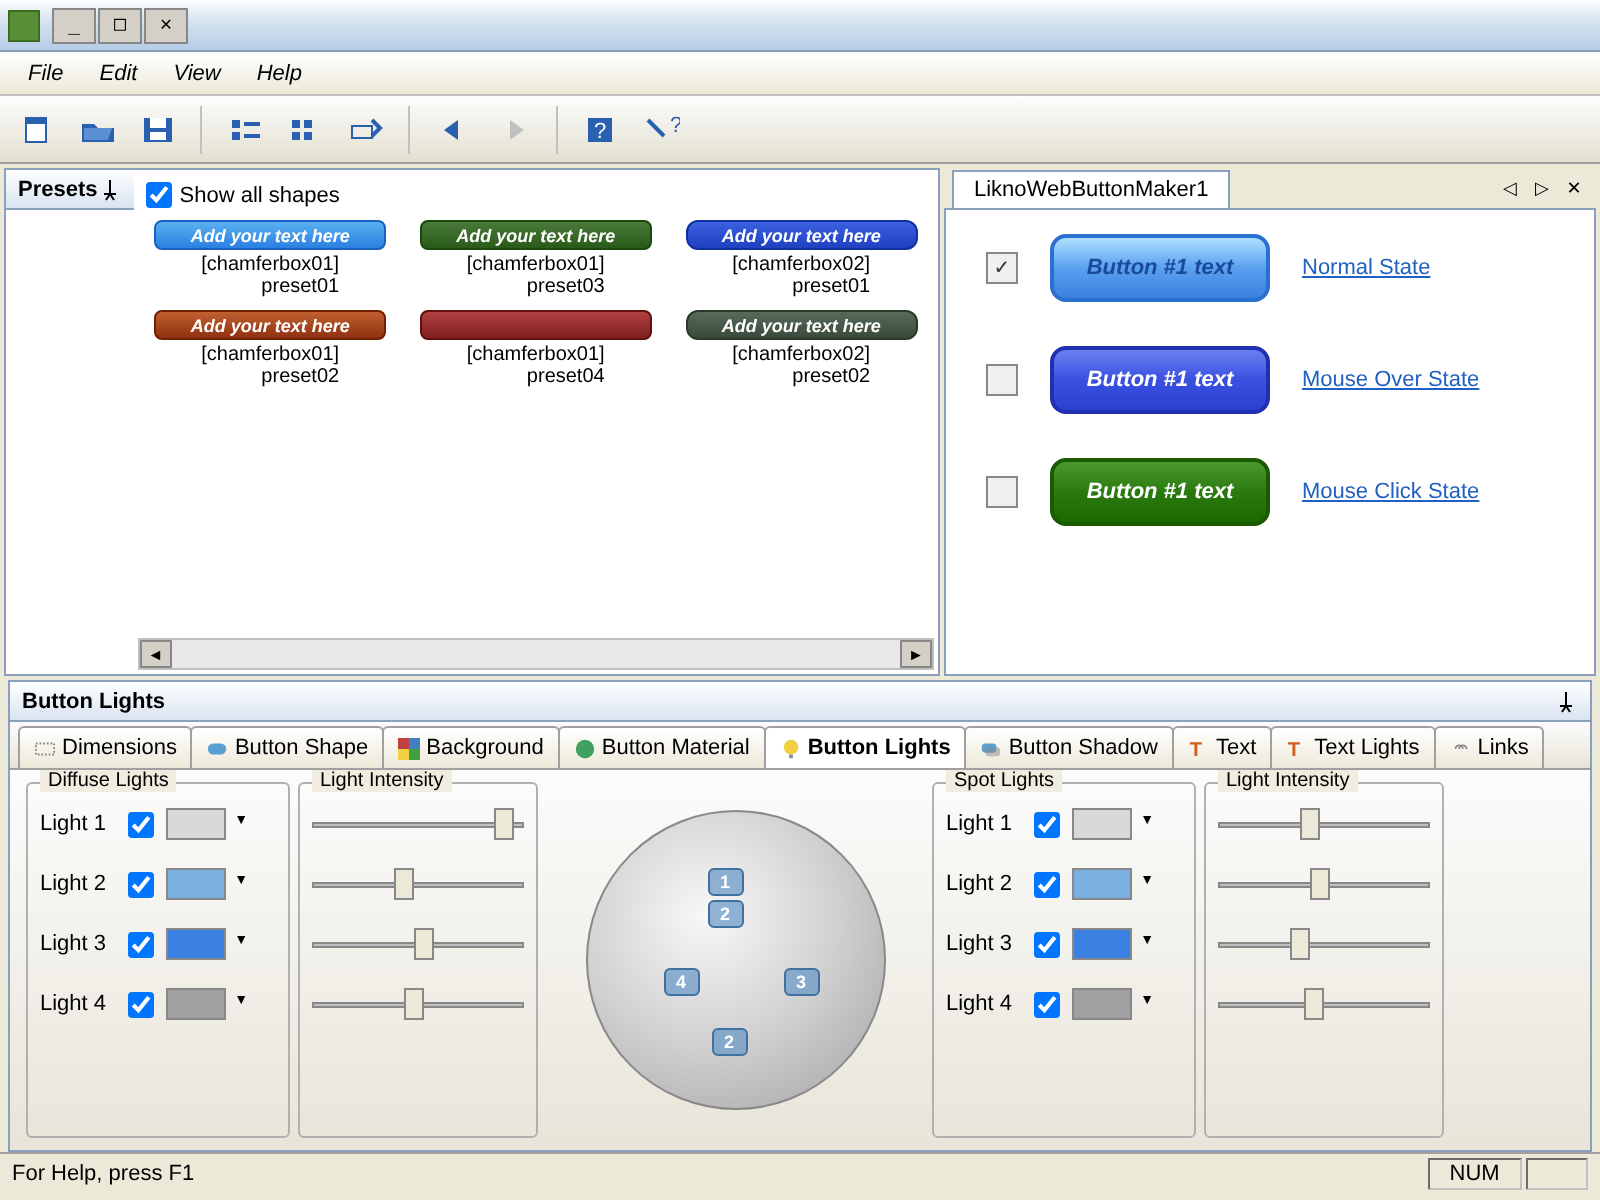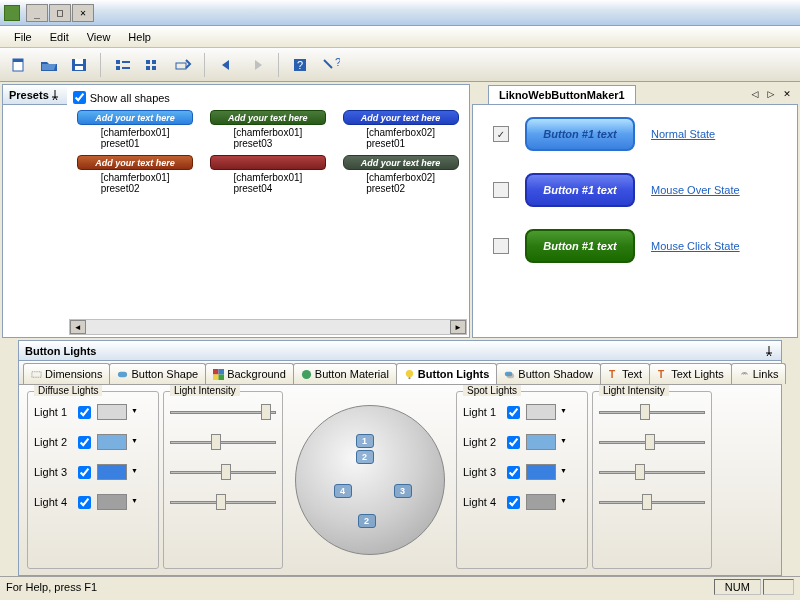--- a/index.html
+++ b/index.html
@@ -3,21 +3,21 @@
 <meta charset="utf-8">
 <style>
 * { box-sizing: border-box; margin: 0; padding: 0; font-family: Tahoma, sans-serif; font-size: 11px; }
 body { background: #ece9d8; overflow: hidden; width: 800px; height: 600px; }
 .titlebar { height: 26px; background: linear-gradient(#fff, #d8e4f0 40%, #b5cde8); border-bottom: 1px solid #8ba0bc; display: flex; align-items: center; padding: 0 4px; }
 .titlebar .app-icon { width: 16px; height: 16px; background: #5a8f3a; border: 1px solid #3a6f1a; margin-right: 6px; }
 .titlebar .title { flex: 1; font-weight: bold; color: #000; }
 .winbtns { display: flex; gap: 1px; }
 .winbtn { width: 22px; height: 18px; background: #d4d0c8; border: 1px solid #888; display: flex; align-items: center; justify-content: center; font-family: monospace; font-size: 10px; cursor: pointer; }
 .menubar { height: 22px; background: linear-gradient(#fff, #ece9d8); display: flex; align-items: center; padding: 0 6px; gap: 2px; border-bottom: 1px solid #c0c0c0; }
-.menubar span { padding: 2px 8px; cursor: pointer; }
+.menubar span { padding: 2px 8px; cursor: pointer; font-style: italic; }
 .toolbar { height: 34px; background: linear-gradient(#fcfcfc, #e3e0d0); border-bottom: 1px solid #a0a0a0; display: flex; align-items: center; padding: 0 6px; gap: 4px; }
 .tbtn { width: 26px; height: 26px; display: flex; align-items: center; justify-content: center; cursor: pointer; border: 1px solid transparent; border-radius: 3px; }
 .tsep { width: 2px; height: 24px; border-left: 1px solid #c0c0c0; margin: 0 4px; }
 .ticon { width: 18px; height: 14px; }
 
 .panels { display: flex; height: 258px; }
 .panel { border: 1px solid #8ba0bc; background: #fff; display: flex; flex-direction: row; }
 .panelhdr { height: 20px; background: linear-gradient(#fff, #d8e4f0); border-bottom: 1px solid #8ba0bc; display: flex; align-items: center; padding: 0 6px; font-weight: bold; }
 .panelhdr .sp { flex: 1; }
 .pinicon { width: 12px; height: 12px; cursor: pointer; }
@@ -28,43 +28,43 @@
 .chk input { margin: 0; }
 .preset-grid { display: grid; grid-template-columns: repeat(3, 1fr); gap: 6px 8px; }
 .preset-item { display: flex; flex-direction: column; align-items: center; gap: 2px; }
 .preset-btn { width: 116px; height: 15px; border-radius: 4px; display: flex; align-items: center; justify-content: center; font-size: 9px; color: #fff; font-style: italic; font-weight: bold; cursor: pointer; }
 .pb1 { background: linear-gradient(#5ab0f0, #2a80e0); border: 1px solid #1a60c0; }
 .pb2 { background: linear-gradient(#4a7a3a, #2a5a1a); border: 1px solid #1a4a0a; }
 .pb3 { background: linear-gradient(#3a60e0, #2040c0); border: 1px solid #1030a0; border-radius: 6px; }
 .pb4 { background: linear-gradient(#c06030, #903010); border: 1px solid #702000; }
 .pb5 { background: linear-gradient(#b04040, #802020); border: 1px solid #601010; }
 .pb6 { background: linear-gradient(#5a6a5a, #3a4a3a); border: 1px solid #2a3a2a; border-radius: 6px; }
-.preset-cap { text-align: left; font-size: 10px; }
+.preset-cap { text-align: right; font-size: 10px; }
 .hscroll { position: absolute; bottom: 2px; left: 2px; right: 2px; height: 16px; background: #e8e8e8; border: 1px solid #c0c0c0; display: flex; }
 .hscroll .arr { width: 16px; background: #d4d0c8; border: 1px solid #888; cursor: pointer; display: flex; align-items: center; justify-content: center; font-size: 8px; }
 .hscroll .track { flex: 1; }
 .preview-tab { height: 20px; display: flex; align-items: center; }
 .preview-tab .navbtns { margin-left: auto; display: flex; gap: 2px; padding-right: 4px; }
 .preview-tab .navbtn { width: 14px; height: 14px; cursor: pointer; display: flex; align-items: center; justify-content: center; font-size: 9px; }
-.tabname { background: #fff; border: 1px solid #8ba0bc; border-bottom: none; padding: 3px 10px; font-weight: bold; margin-left: 16px; }
+.tabname { background: #fff; border: 1px solid #8ba0bc; border-bottom: none; padding: 3px 10px; font-weight: normal; margin-left: 4px; }
 .preview-body { flex: 1; background: #fff; border: 1px solid #8ba0bc; padding: 12px 20px; }
 .staterow { display: flex; align-items: center; gap: 16px; margin-bottom: 22px; }
 .statechk { width: 16px; height: 16px; border: 1px solid #888; background: #f0f0f0; cursor: pointer; display: flex; align-items: center; justify-content: center; font-size: 10px; color: #333; }
 .statebtn { width: 110px; height: 34px; border-radius: 8px; display: flex; align-items: center; justify-content: center; font-weight: bold; font-style: italic; font-size: 11px; }
 .sb1 { background: linear-gradient(#aee0ff, #5aa0f0 50%, #3a80e0); border: 2px solid #2a70d0; color: #1a4a9a; }
 .sb2 { background: linear-gradient(#6a80f0, #3a50e0 50%, #2a40d0); border: 2px solid #2030b0; color: #fff; }
 .sb3 { background: linear-gradient(#4a9a30, #2a7a10 50%, #1a6a00); border: 2px solid #1a5a00; color: #fff; }
 .statelink { color: #2060c0; text-decoration: underline; cursor: pointer; }
 
-.lights-panel { border: 1px solid #8ba0bc; background: #fff; margin: 0 18px; height: 236px; display: flex; flex-direction: column; }
+.lights-panel { border: 1px solid #8ba0bc; background: #fff; margin: 0 4px; height: 236px; display: flex; flex-direction: column; }
 .tabs { display: flex; background: linear-gradient(#fcfcfc, #e8e4d8); border-bottom: 1px solid #a0a0a0; padding: 2px 4px 0; gap: 0; }
 .tab { padding: 4px 7px; border: 1px solid #a0a0a0; border-bottom: none; background: linear-gradient(#fff, #ece9d8); cursor: pointer; display: flex; align-items: center; gap: 3px; border-radius: 3px 3px 0 0; margin-right: -1px; white-space: nowrap; font-size: 10px; }
 .tab.active { background: #fff; position: relative; z-index: 1; font-weight: bold; }
 .tabic { width: 11px; height: 11px; flex-shrink: 0; }
-.lights-body { flex: 1; background: linear-gradient(#fcfcfc, #e8e4d8); padding: 6px 8px; display: flex; gap: 4px; }
+.lights-body { flex: 1; background: linear-gradient(#fcfcfc, #e8e4d8); padding: 6px 8px; display: flex; gap: 16px; }
 .fieldset { border: 1px solid #b0b0b0; border-radius: 3px; padding: 10px 6px 4px; position: relative; }
 .fieldset .leg { position: absolute; top: -7px; left: 6px; background: #f0ece0; padding: 0 4px; font-size: 10px; }
 .diffuse-group, .spot-group { display: flex; gap: 4px; }
 .lights-col { width: 132px; }
 .lightrow { display: flex; align-items: center; gap: 6px; margin-bottom: 10px; height: 20px; }
 .lightrow label { width: 38px; }
 .lightrow input[type=checkbox] { margin: 0; }
 .colorbtn { width: 30px; height: 16px; border: 1px solid #888; cursor: pointer; position: relative; }
 .colorbtn::after { content: "▼"; position: absolute; right: -12px; top: 2px; font-size: 7px; }
 .intensity-col { width: 120px; }

